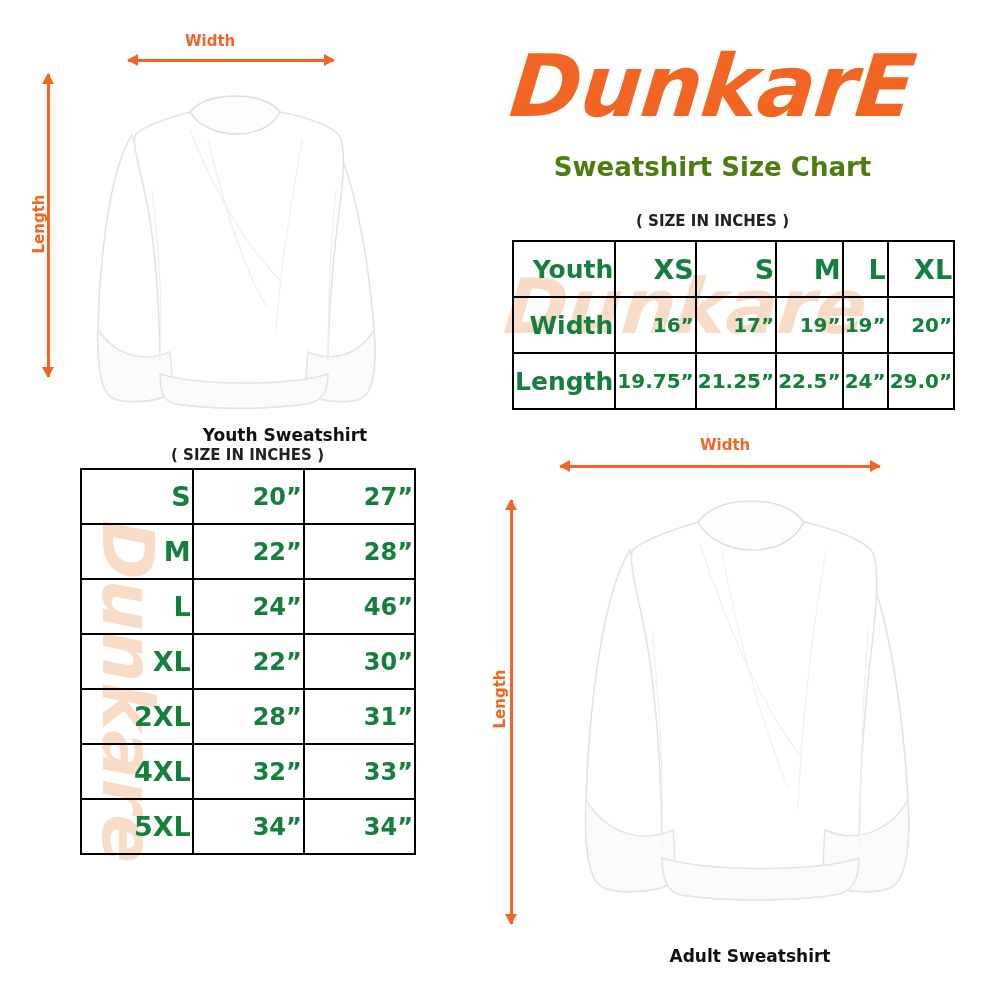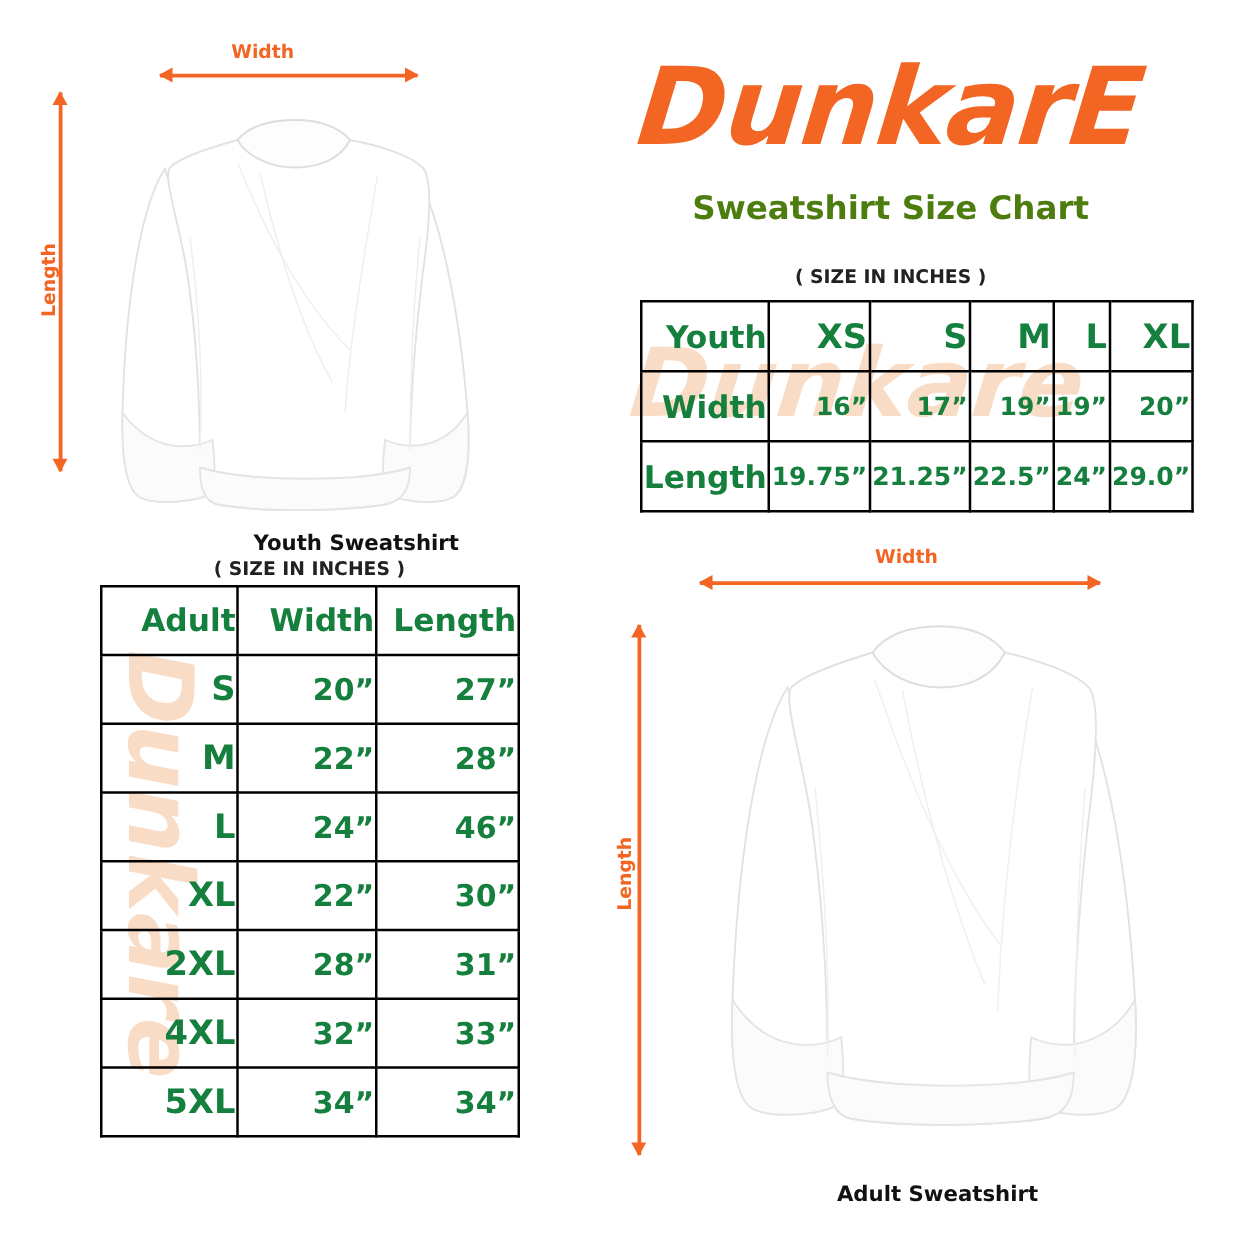--- a/index.html
+++ b/index.html
@@ -301,25 +301,20 @@
       </tr>
     </tbody>
   </table>
 </div>
 
 <div class="abs size-note" id="adult-size-note">( SIZE IN INCHES )</div>
 
 <div class="abs" id="adult-table-wrap">
   <table id="adult-table">
     <tbody>
-      <tr class="head">
-        <td class="c0">Adult</td>
-        <td class="c1">Width</td>
-        <td class="c2">Length</td>
-      </tr>
       <tr>
         <td class="c0">S</td>
         <td class="c1">20”</td>
         <td class="c2">27”</td>
       </tr>
       <tr>
         <td class="c0">M</td>
         <td class="c1">22”</td>
         <td class="c2">28”</td>
       </tr>

